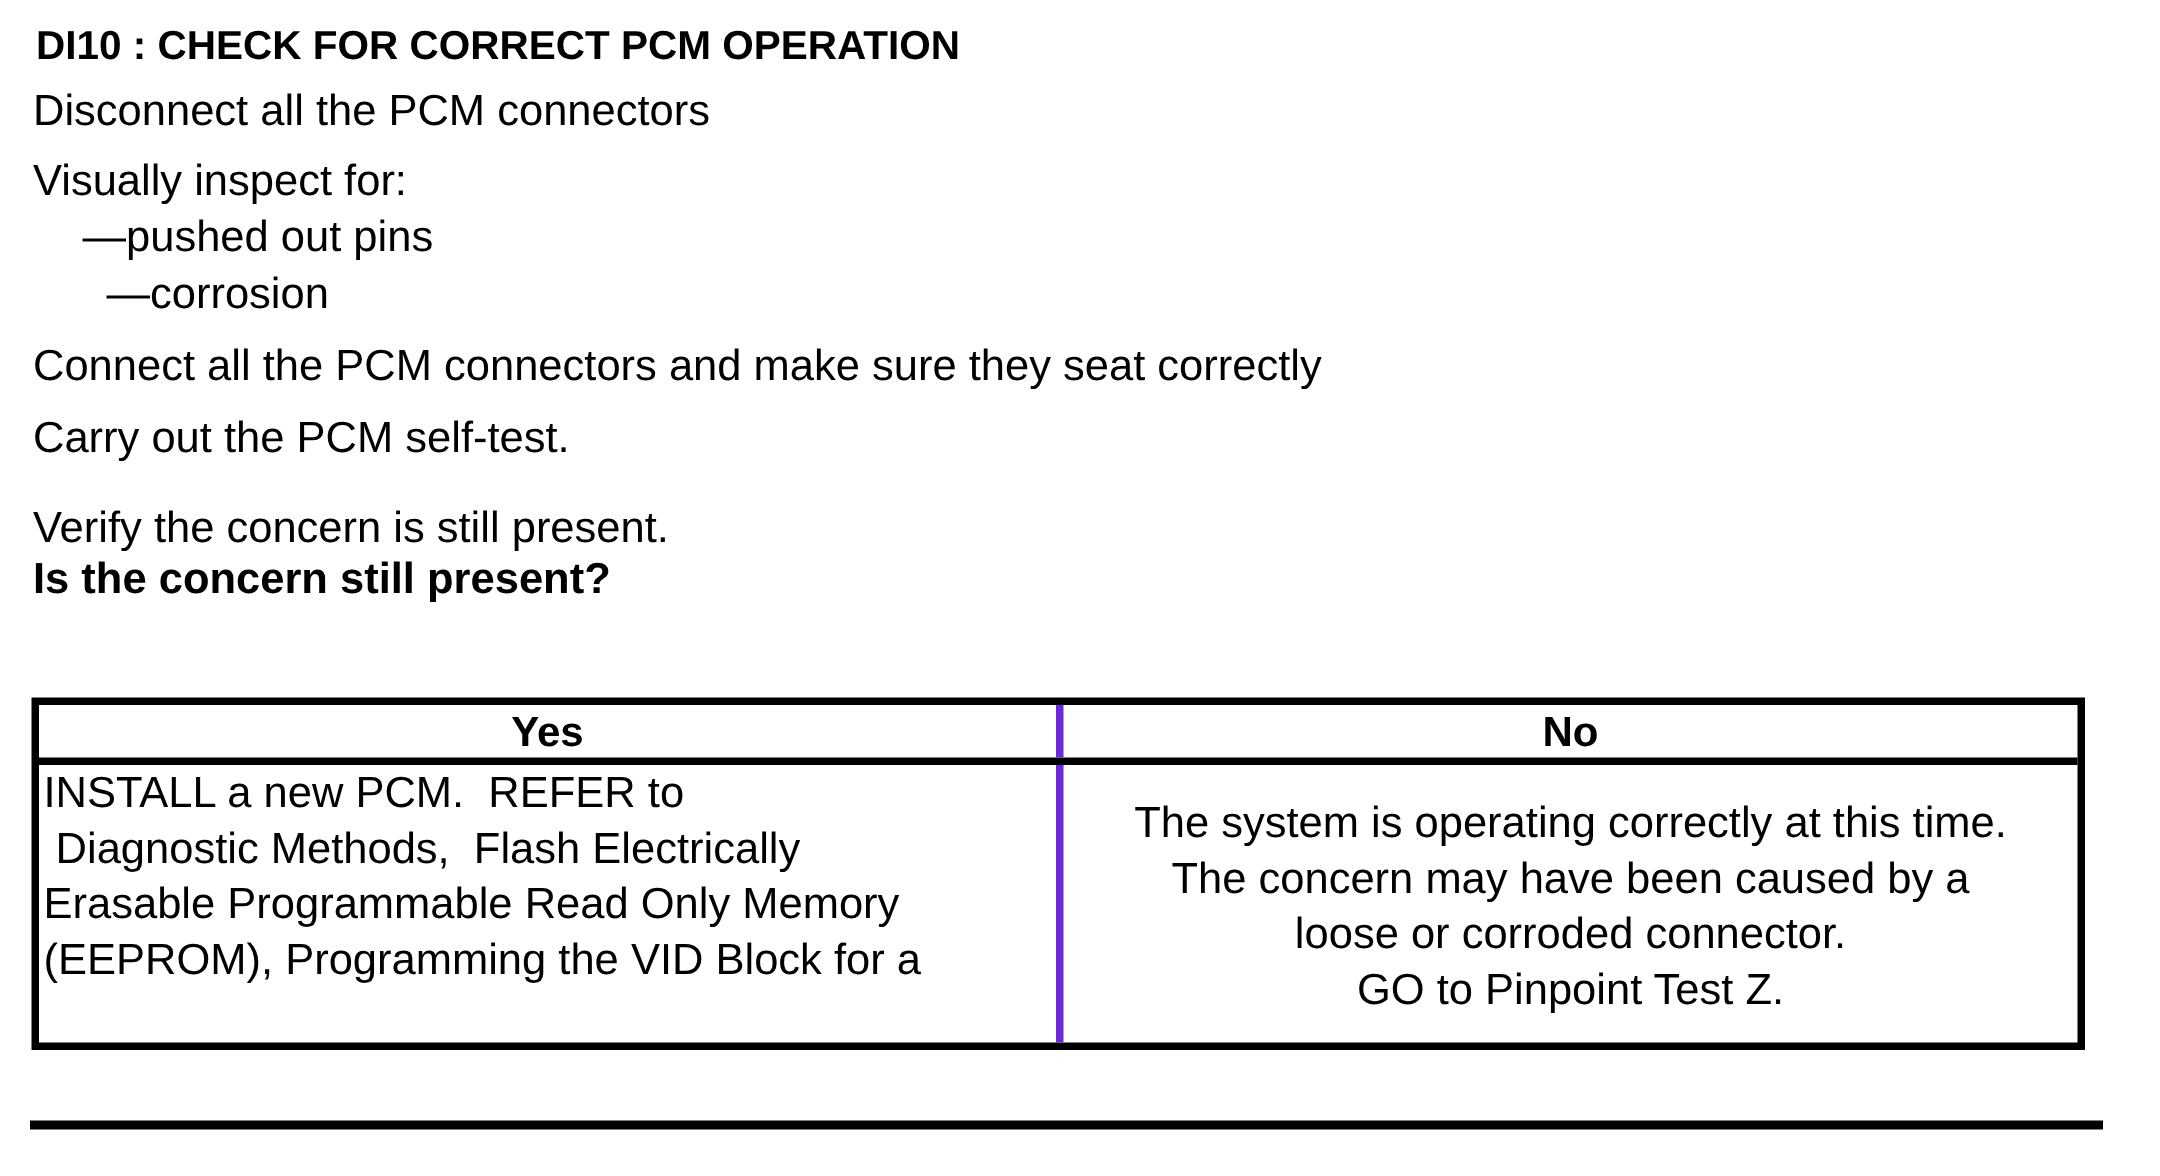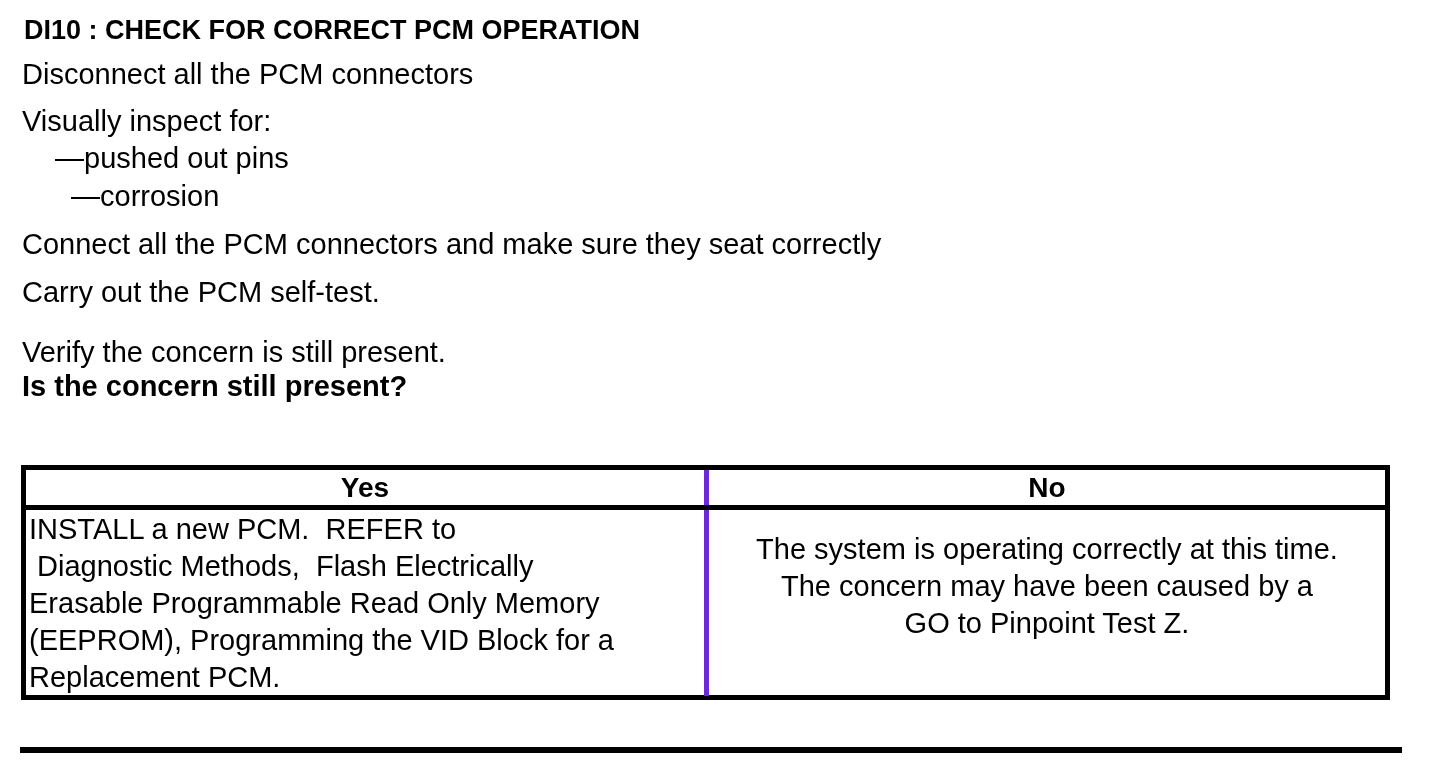--- a/index.html
+++ b/index.html
@@ -128,26 +128,26 @@
       <div class="t-cell t-col-right t-header-cell">No</div>
     </div>
 
     <div class="t-row t-body-row">
 
       <div class="t-cell t-col-left yes-cell">
         <div class="tline">INSTALL a new PCM.  REFER to</div>
         <div class="tline"> Diagnostic Methods,  Flash Electrically</div>
         <div class="tline">Erasable Programmable Read Only Memory</div>
         <div class="tline">(EEPROM), Programming the VID Block for a</div>
-        <div class="tline">Replacement PCM.</div>
       </div>
 
       <div class="t-cell t-col-right no-cell">
         <div class="tline">The system is operating correctly at this time.</div>
         <div class="tline">The concern may have been caused by a</div>
+        <div class="tline">loose or corroded connector.</div>
         <div class="tline">GO to Pinpoint Test Z.</div>
       </div>
 
     </div>
   </div>
 
   <div class="bottom-rule" style="background: rgb(0, 0, 0);"></div>
 
 </div>
 

